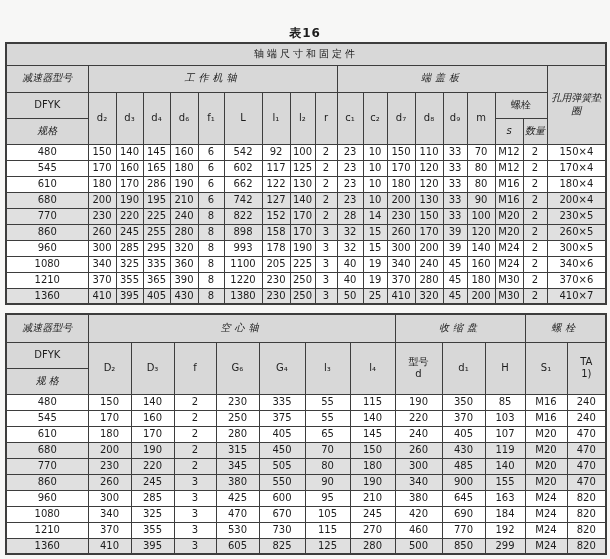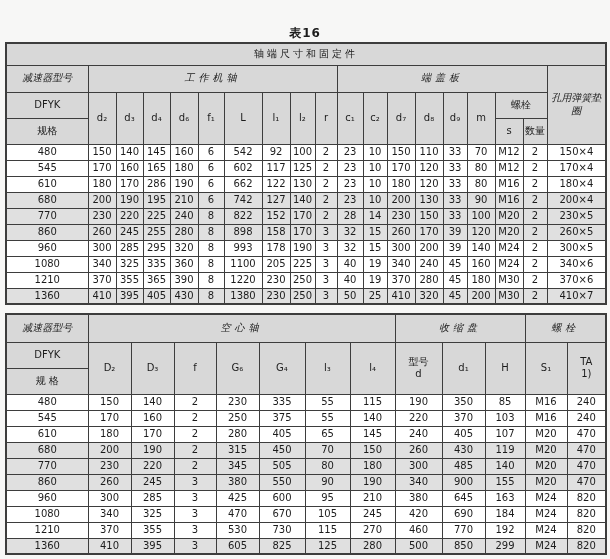--- a/index.html
+++ b/index.html
@@ -31,21 +31,21 @@
     text-align:center;vertical-align:middle;
     padding:0 1px;line-height:1.25;
     overflow:hidden;
   }
   table.tbl{border:2px solid var(--border);}
   thead th{background:var(--header_bg);}
   .banner{height:22px;letter-spacing:3px;font-size:10.5px;}
   .grp{letter-spacing:4px;}
   .hrow1 th{height:27px;font-style:italic;}
   .hrow2 th{height:26px;}
-  .hrow3 th{height:26px;}
+  .hrow3 th{height:26px;font-style:italic;}
   .washer{padding:0 9px;line-height:1.5;}
   .pre{white-space:pre-line;}
   tbody td{border-top:none;border-bottom:none;height:16px;}
   tbody tr.band-start td{border-top:1.8px solid var(--border);}
   tbody tr.shaded td{background:var(--band_bg);}
   .note{
     font-size:11px;height:20px;line-height:20px;
     letter-spacing:1px;padding-left:1px;
   }
   .gap8{height:8px;}

